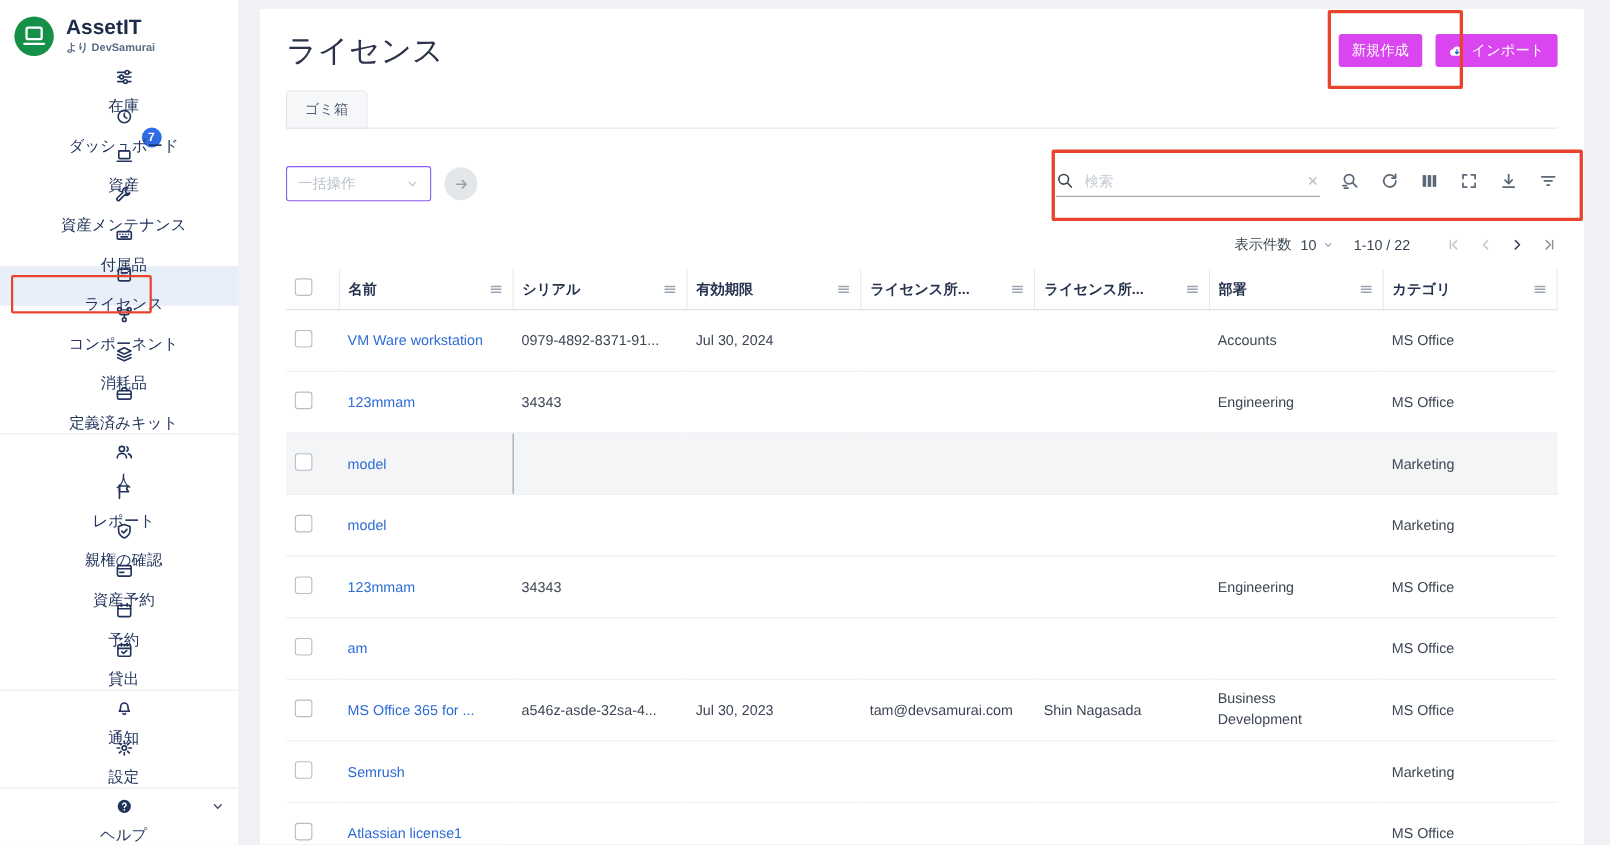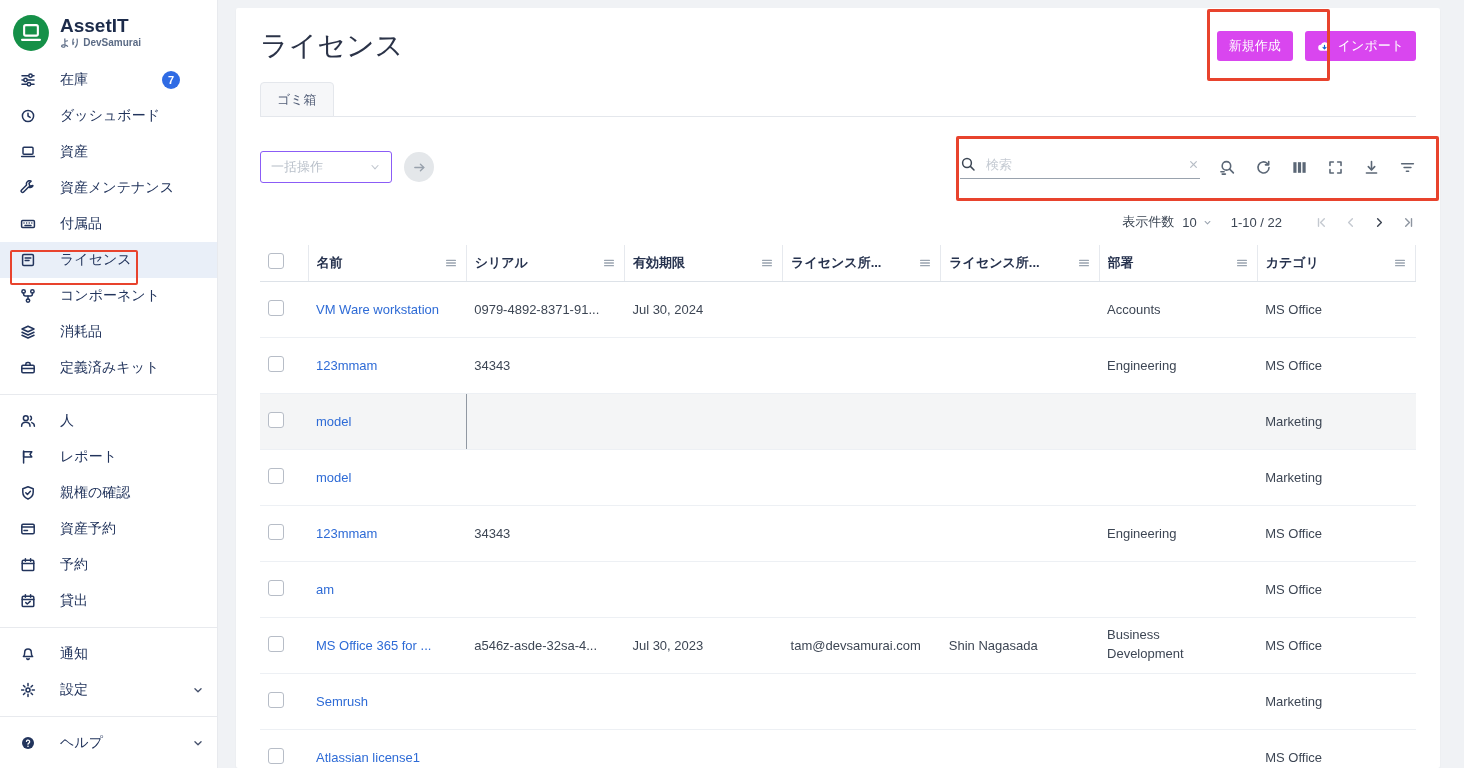--- a/index.html
+++ b/index.html
@@ -8,21 +8,21 @@
 
   
   svg.s{fill:none;stroke:currentColor;stroke-width:1.5;stroke-linecap:round;stroke-linejoin:round;}
 
   
   .sidebar{width:218px;min-width:218px;background:#fff;border-right:1px solid #e8eaee;height:768px;overflow:hidden;box-sizing:border-box;}
   .logo{display:flex;align-items:center;gap:10px;padding:14px 12px 10px 12px;}
   .logo-mark{width:38px;height:38px;flex:none;}
   .logo-name{font-size:19px;font-weight:700;color:#1c2b4a;line-height:1.05;}
   .logo-byline{font-size:10px;color:#5b6b85;font-weight:600;}
-  .nav-item{display:flex;align-items:center;gap:24px;height:36px;padding:0 12px 0 20px;font-size:14px;color:#22345c;cursor:pointer;}
+  .nav-item{display:flex;align-items:center;gap:10px;height:36px;padding:0 12px 0 20px;font-size:14px;color:#22345c;cursor:pointer;flex-direction:column;}
   .nav-item.active{background:#e9eff8;}
   .ic{width:16px;height:16px;flex:none;color:#22345c;}
   .nav-label{white-space:nowrap;}
   .badge{margin-left:50px;width:18px;height:18px;border-radius:50%;background:#2f6be4;color:#fff;
     font-size:11px;font-weight:700;display:flex;align-items:center;justify-content:center;flex:none;}
   .nav-divider{height:1px;background:#e8eaee;margin:8px 0;}
   .chev{margin-left:auto;width:14px;height:14px;color:#44506b;flex:none;}
 
   
   .main{flex:1;background:#f0f2f5;padding:8px 24px 0 18px;overflow:hidden;box-sizing:border-box;}
@@ -41,21 +41,21 @@
   .tab.active{background:#fff;color:#2f6fdb;border-bottom-color:#fff;}
 
   .toolbar{display:flex;align-items:center;margin-top:34px;height:32px;}
   .bulk-select{width:132px;height:32px;box-sizing:border-box;border:1px solid #8b5cf6;border-radius:3px;
     display:flex;align-items:center;justify-content:space-between;padding:0 10px;background:#fff;cursor:default;}
   .bulk-ph{color:#b9c0ca;font-size:13px;}
   .sel-chev{width:12px;height:12px;color:#c3c8d0;}
   .circle-btn{width:30px;height:30px;border-radius:50%;border:none;background:#e4e7ea;margin-left:12px;
     display:flex;align-items:center;justify-content:center;color:#98a1ac;cursor:pointer;padding:0;}
   .circle-btn svg{width:15px;height:15px;}
-  .tool-right{margin-left:auto;display:flex;align-items:center;gap:19px;}
+  .tool-right{margin-left:auto;display:flex;align-items:flex-start;gap:19px;}
   .search-field{display:flex;align-items:center;width:240px;border-bottom:1px solid #99a2ad;padding-bottom:5px;gap:8px;}
   .search-ic{width:16px;height:16px;color:#3c4654;flex:none;}
   .search-input{border:none;outline:none;flex:1;min-width:0;font-size:13px;color:#333;background:transparent;font-family:inherit;}
   .search-input::placeholder{color:#c4cad2;}
   .clear-ic{width:13px;height:13px;color:#b6bdc6;flex:none;cursor:pointer;}
   .tbtn{background:none;border:none;padding:0;display:flex;align-items:center;color:#5b6776;cursor:pointer;}
   .tbtn svg{width:17px;height:17px;}
 
   .pagination{display:flex;align-items:center;justify-content:flex-end;margin-top:30px;font-size:13px;color:#3c4654;}
   .pg-size{display:flex;align-items:center;gap:5px;margin-left:8px;cursor:pointer;justify-content:center;}

